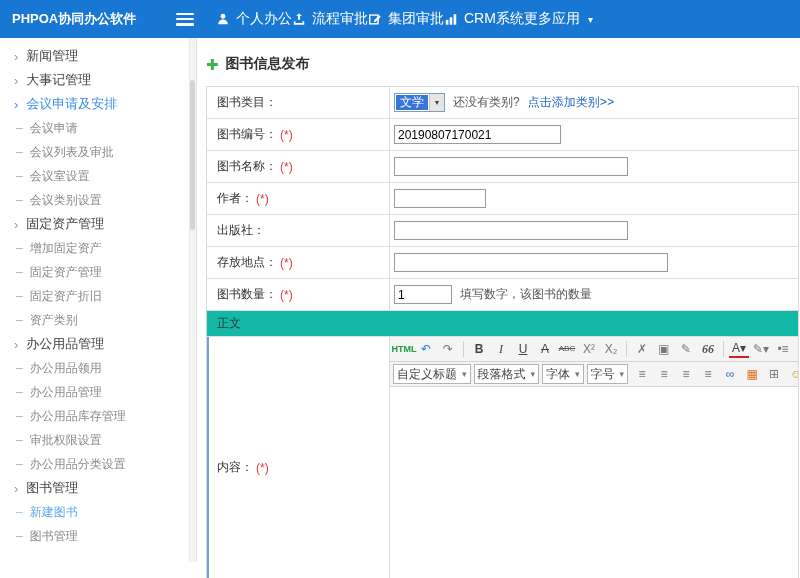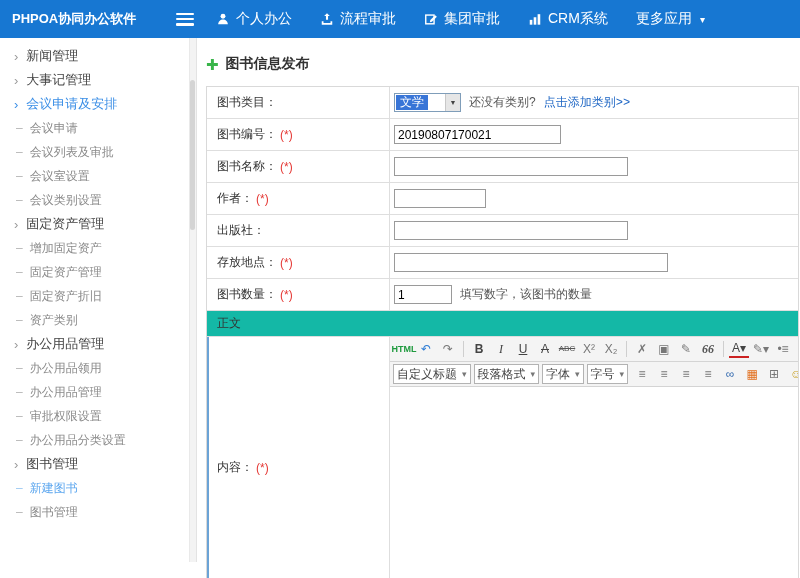--- a/index.html
+++ b/index.html
@@ -8,21 +8,21 @@
     width:800px; height:578px; overflow:hidden; position:relative;
     background:#fff; color:#333; font-size:12px;
     font-family:"Liberation Sans","DejaVu Sans",sans-serif;
   }
   
   .topbar { position:absolute; top:0; left:0; right:0; height:38px;
     background:var(--header-bg,#1777d2); display:flex; align-items:center; color:#fff; z-index:5; }
   .logo { width:168px; padding-left:12px; font-size:13px; font-weight:bold; white-space:nowrap; }
   .hamburger { width:18px; height:13px; display:flex; flex-direction:column; justify-content:space-between; margin:0 16px 0 8px; cursor:pointer; }
   .hamburger span { height:2.5px; background:#fff; border-radius:1px; }
-  .topnav { display:flex; align-items:flex-start; gap:28px; font-size:14px; margin-left:6px; }
+  .topnav { display:flex; align-items:flex-start; font-size:14px; margin-left:6px; }
   .navitem { display:flex; align-items:center; gap:6px; color:#fff; text-decoration:none; cursor:pointer; white-space:nowrap; }
   .nicon svg { display:block; width:14px; height:14px; }
   .caret { font-size:10px; margin-left:2px; }
   
   .sidebar { position:absolute; top:38px; left:0; width:197px; bottom:16px; background:#fff;
     border-right:1px solid #e3e3e3; overflow:hidden; }
   .menu { padding-top:6px; }
   .mitem { height:24px; display:flex; align-items:center; padding-left:14px; cursor:pointer; color:#555; white-space:nowrap; }
   .mitem.top { font-size:13px; color:#444; }
   .mitem.top .marker::before { content:"›"; color:#9a9a9a; margin-right:8px; font-size:13px; }
@@ -41,21 +41,21 @@
   .page-title { font-size:14px; font-weight:bold; color:#333; margin:0; }
   .ftable { margin-top:12px; width:593px; border:1px solid #d9d9d9; border-bottom:none; }
   .frow { display:flex; align-items:stretch; border-bottom:1px solid #dedede; min-height:32px; }
   .flabel { width:183px; flex:none; border-right:1px solid #dedede; display:flex; align-items:center; padding-left:10px; }
   .req { color:var(--required-red,#e53935); margin-left:3px; }
   .fvalue { flex:1; display:flex; align-items:center; padding-left:4px; gap:8px; min-width:0; }
   .tin { height:19px; border:1px solid #9a9a9a; font-size:12px; padding:0 3px; font-family:inherit; }
   .w155{width:167px}.w238{width:234px}.w96{width:92px}.w278{width:274px}.w62{width:58px}
   .hint { color:#555; }
   .hint-link { color:var(--link-blue,#1e66c4); cursor:pointer; text-decoration:none;font-family:Liberation Mono, monospace; }
-  .sel { display:inline-flex; align-items:center; border:1px solid #7f9db9; height:19px; background:#fff; cursor:pointer;gap:16px; }
+  .sel { display:inline-flex; align-items:center; border:1px solid #7f9db9; height:19px; background:#fff; cursor:pointer; }
   .sel-text { background:#3875d7; color:#fff; padding:0 4px; font-size:12px; height:15px; line-height:15px; margin:1px 0 1px 1px; }
   .sel-arrow { width:15px; height:17px; background:#e6e6e6; border-left:1px solid #c8c8c8; font-size:7px;
     display:flex; align-items:center; justify-content:center; color:#444; margin-left:1px; }
   .frow.section { background:#14b8a6; min-height:26px; }
   .sec-label { display:flex; align-items:center; padding-left:10px; color:#333; }
   .frow.contentrow { height:262px; box-shadow:inset 2px 0 0 #6ba3d6; }
   .editorcell { padding:0; align-items:stretch; }
   .editor { flex:1; display:flex; flex-direction:column; min-width:0; }
   .ed-toolbar { background:#f4f4f4; border-bottom:1px solid #d4d4d4; display:flex; align-items:center;
     padding:2px 3px; height:25px; flex:none; overflow:hidden; }
@@ -189,20 +189,24 @@
       <span class="marker"></span>
       <span class="mlabel">办公用品管理</span>
     </div>
       <div class="mitem sub">
       <span class="marker"></span>
       <span class="mlabel">办公用品领用</span>
     </div>
       <div class="mitem sub">
       <span class="marker"></span>
       <span class="mlabel">办公用品管理</span>
+    </div>
+      <div class="mitem sub">
+      <span class="marker"></span>
+      <span class="mlabel">办公用品库存管理</span>
     </div>
       <div class="mitem sub">
       <span class="marker"></span>
       <span class="mlabel">审批权限设置</span>
     </div>
       <div class="mitem sub">
       <span class="marker"></span>
       <span class="mlabel">办公用品分类设置</span>
     </div>
       <div class="mitem top">

